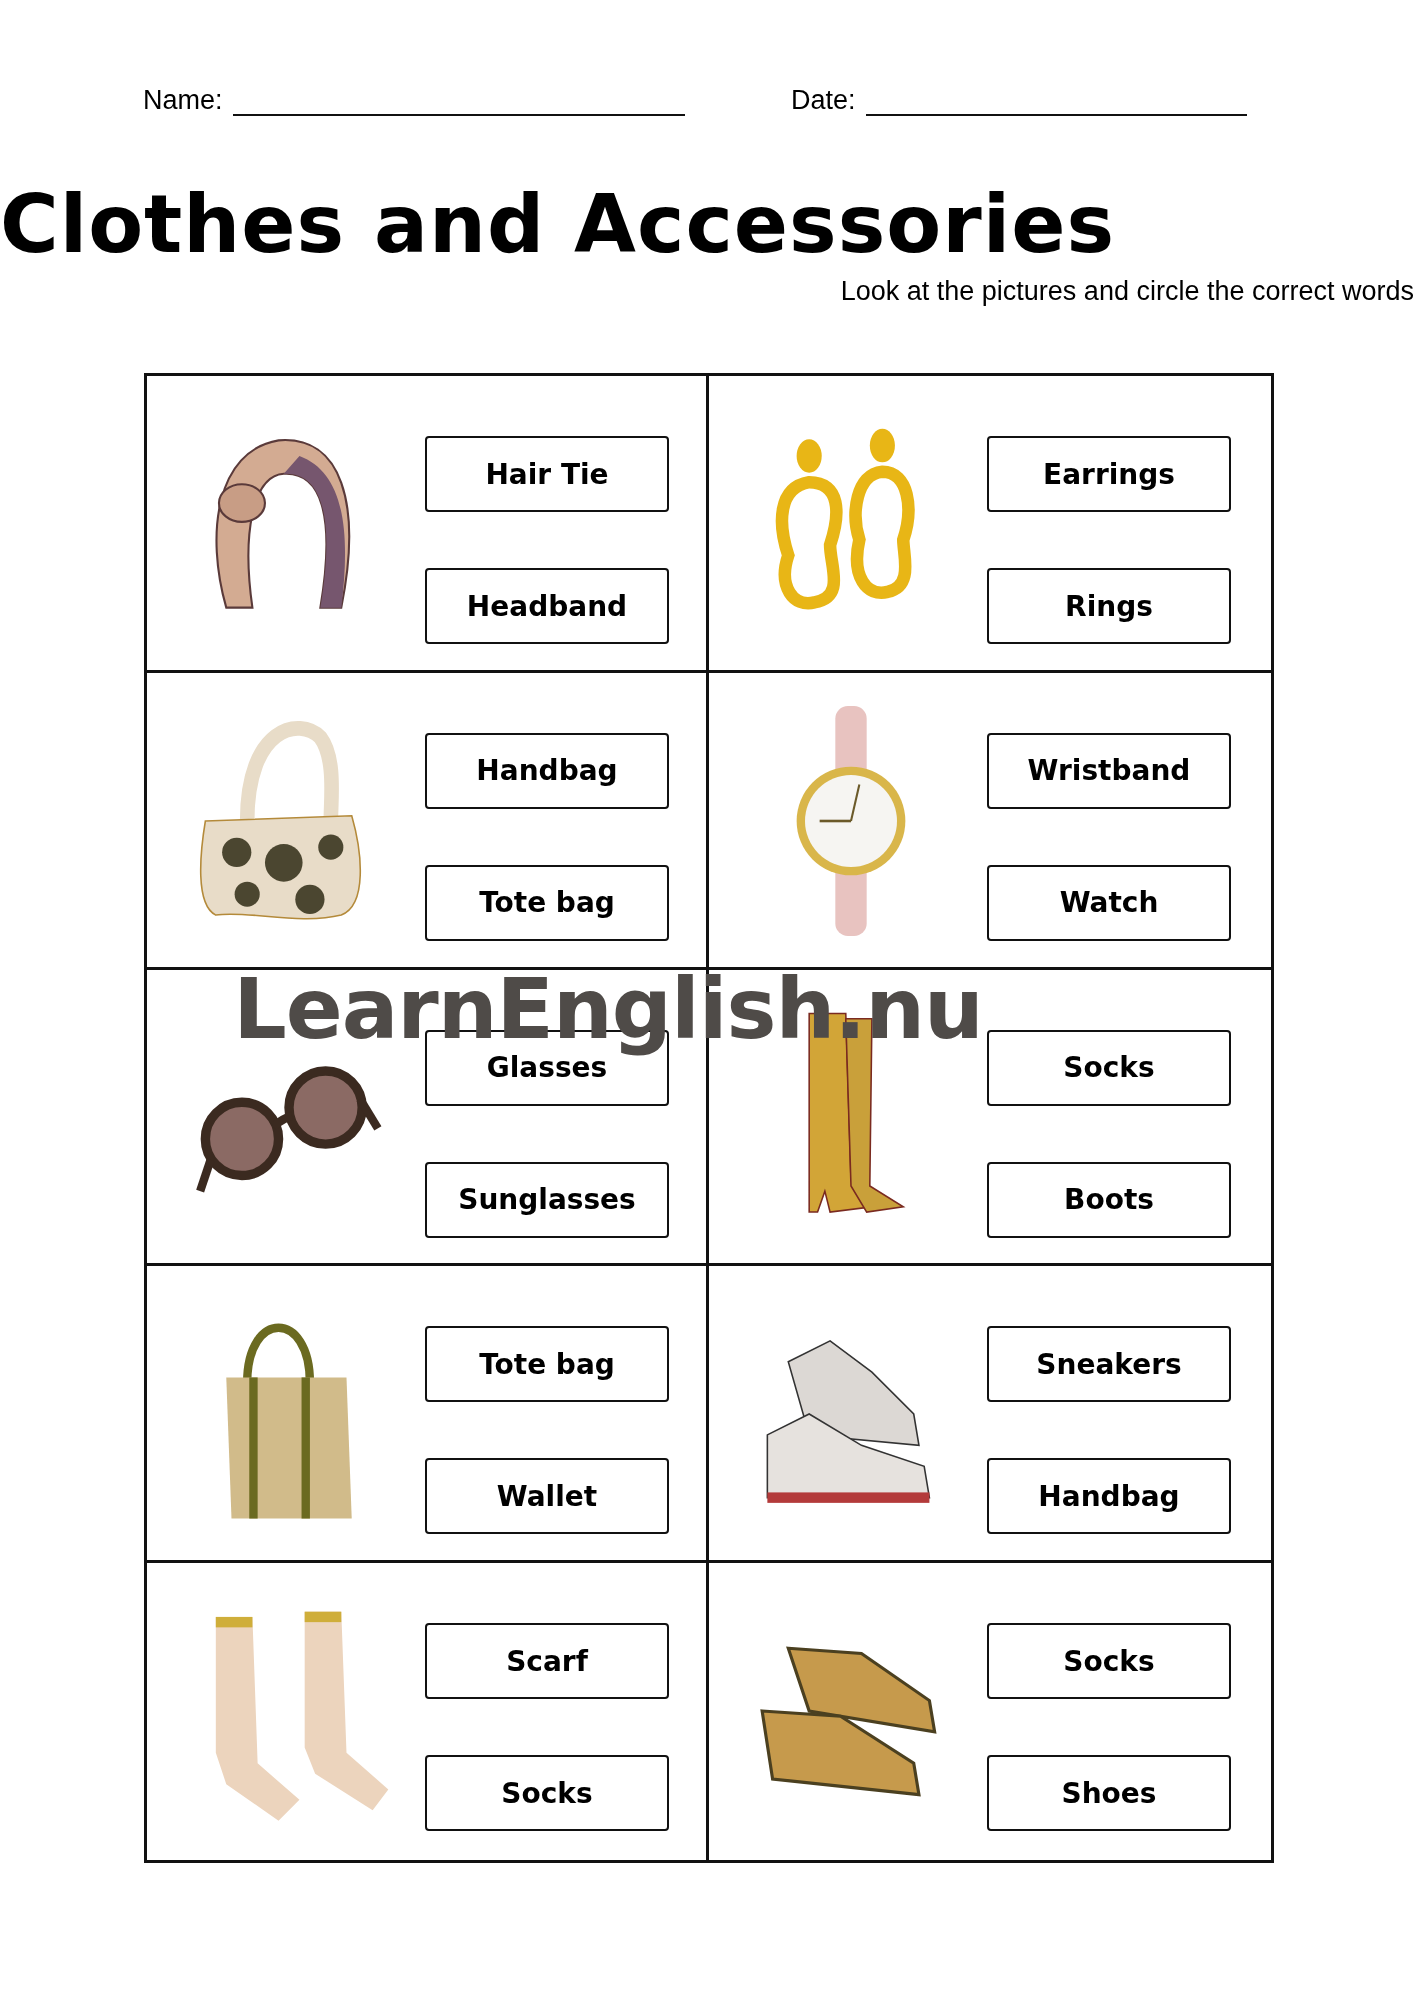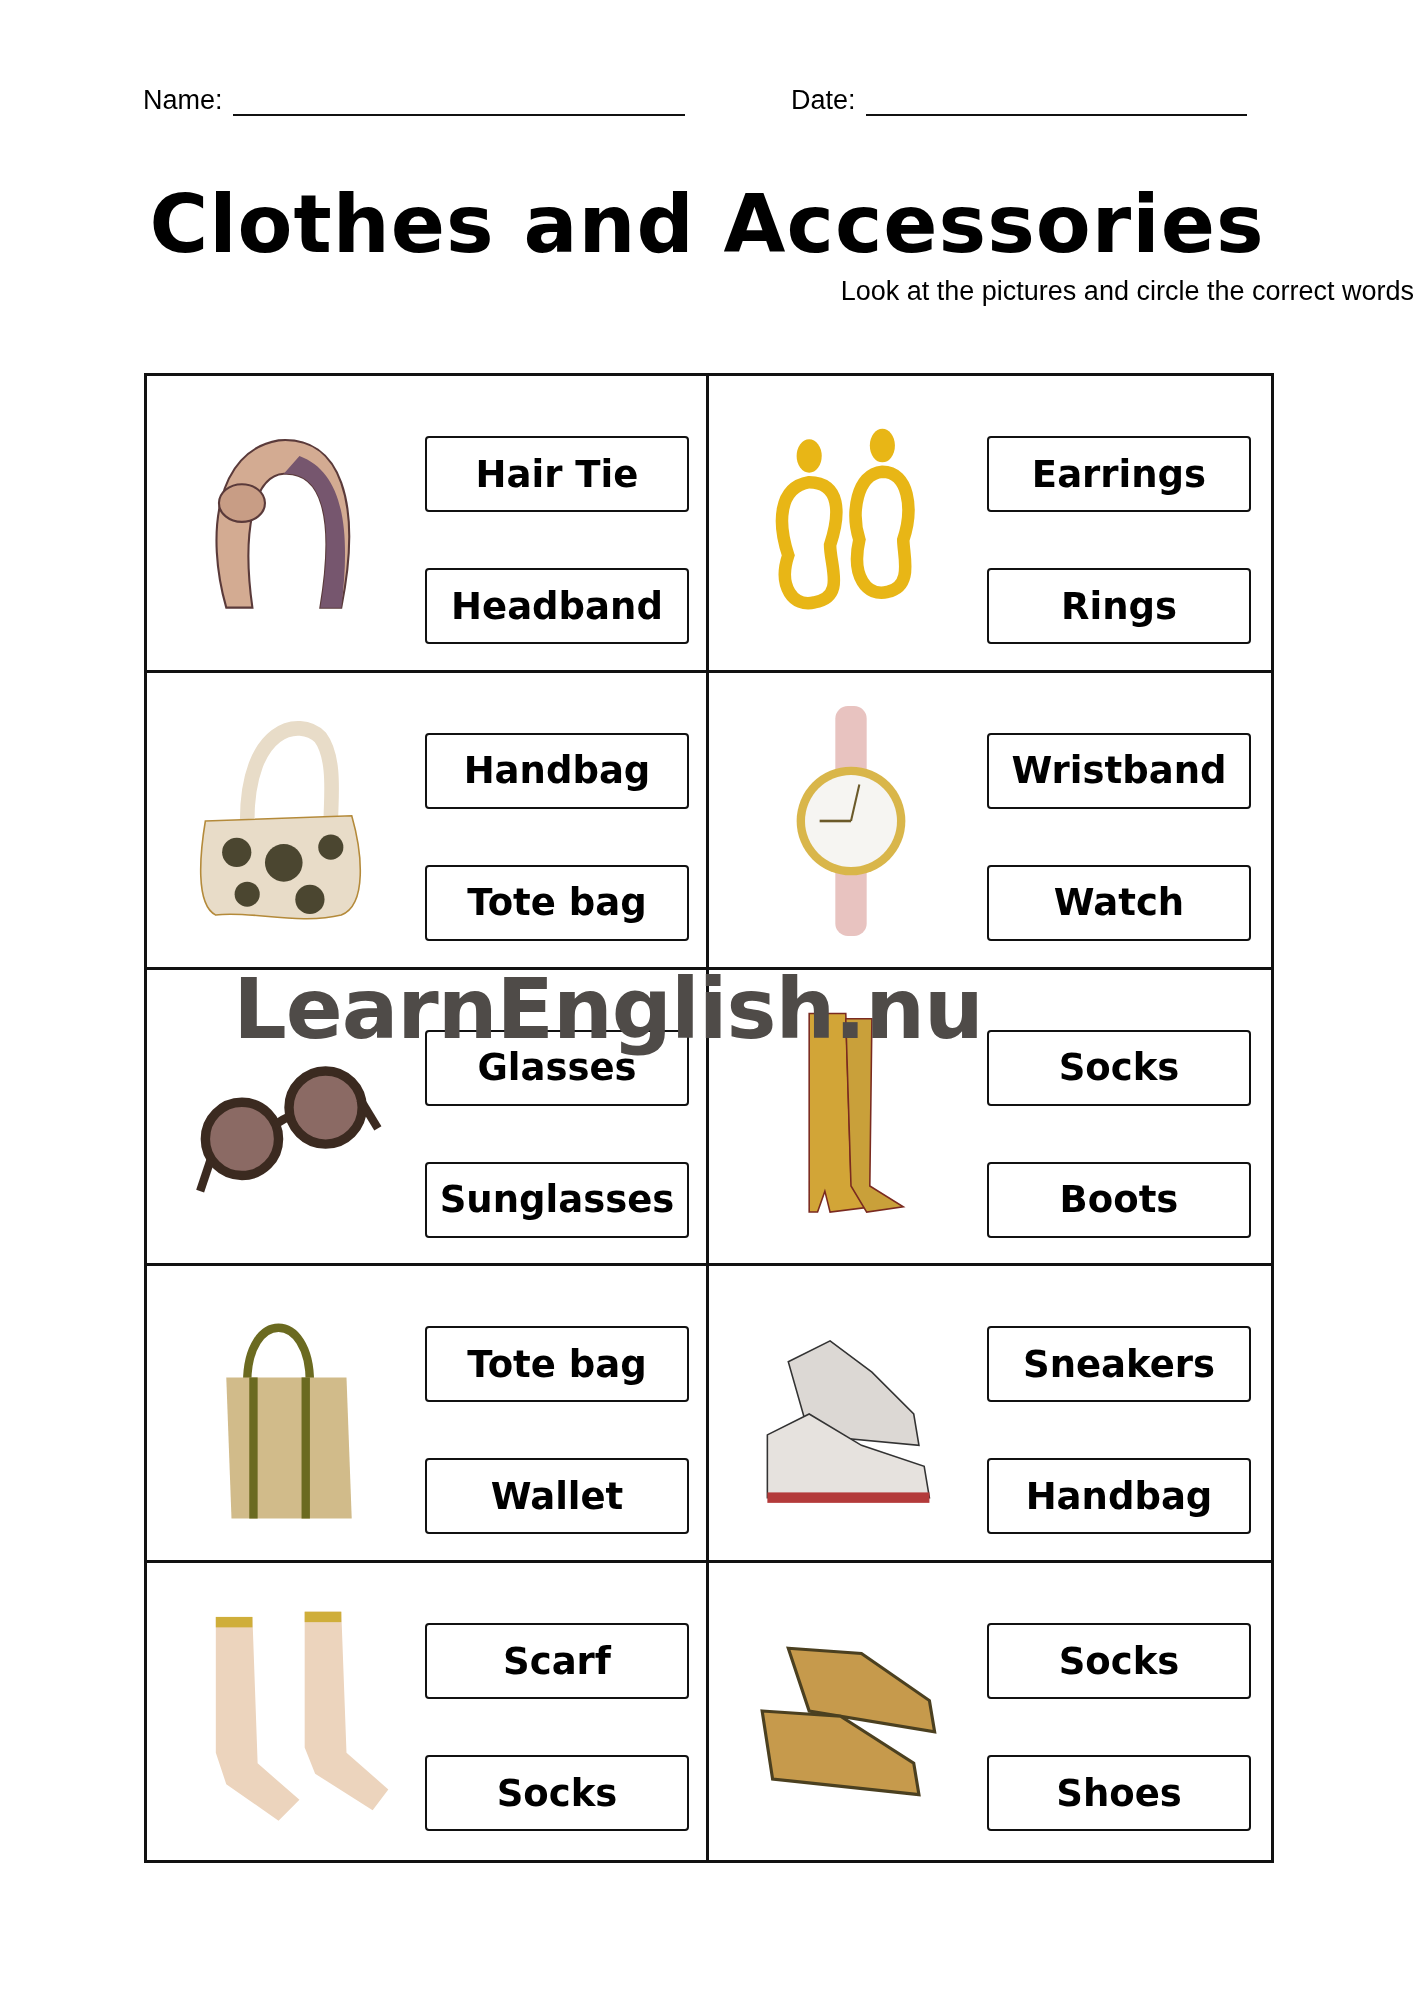--- a/index.html
+++ b/index.html
@@ -6,38 +6,38 @@
   body { width: 1414px; height: 2000px; position: relative; overflow: hidden;
          font-family: "DejaVu Sans", "Liberation Sans", sans-serif; color: #000; }
   .header-row { position: absolute; top: 84px; left: 143px; width: 1140px; height: 40px; }
   .field { position: absolute; top: 0; display: flex; align-items: flex-end; }
   .field-label { font-size: 27px; font-family: "Liberation Sans", sans-serif; }
   .field-line { border-bottom: 2.5px solid #111; margin-left: 10px; height: 30px; }
   #name-field { left: 0; }
   #name-field .field-line { width: 452px; }
   #date-field { left: 648px; }
   #date-field .field-line { width: 381px; }
-  .title { position: absolute; top: 178px; left: 0; width: 1414px; text-align: center;
+  .title { position: absolute; top: 178px; left: 0; width: 1414px; text-align: left;
            font-size: 80px; font-weight: bold; letter-spacing: 1px;
            font-family: "DejaVu Sans", sans-serif; }
   .subtitle { position: absolute; top: 276px; left: 0; width: 1414px; text-align: right;
               font-size: 27px; font-family: Liberation Sans, sans-serif; }
   .grid { position: absolute; left: 144px; top: 373px; width: 1130px; height: 1490px;
           border: 3px solid #111; box-sizing: border-box;
           display: grid; grid-template-columns: 1fr 1fr; grid-template-rows: repeat(5, 1fr); }
   .cell { position: relative; border-right: 3px solid #111; border-bottom: 3px solid #111; box-sizing: border-box; }
   .cell:nth-child(2n) { border-right: none; }
   .cell:nth-last-child(-n+2) { border-bottom: none; }
   .pic { position: absolute; left: 22px; top: 30px; width: 240px; height: 236px;
          display: flex; align-items: center; justify-content: center; }
   .pic svg { width: 220px; height: 230px; }
-  .opt { position: absolute; left: 278px; width: 264px; height: 76px;
+  .opt { position: absolute; left: 278px; width: 244px; height: 76px;
          border: 2.5px solid #111; border-radius: 4px; box-sizing: border-box;
          display: flex; align-items: center; justify-content: center;
-         font-size: 37px; font-weight: bold; font-family: "DejaVu Sans", sans-serif; background: #fff; }
+         font-size: 28px; font-weight: bold; font-family: "DejaVu Sans", sans-serif; background: #fff; }
   .opt.a { top: 60px; }
   .opt.b { top: 192px; }
   .watermark { position: absolute; left: 0; top: 960px; width: 1216px; text-align: center;
                font-size: 84px; font-weight: bold; color: #4f4b48; letter-spacing: -1px;
                font-family: "DejaVu Sans", sans-serif; pointer-events: none; }
 </style>
 </head>
 <body>
 
 <div class="header-row">

